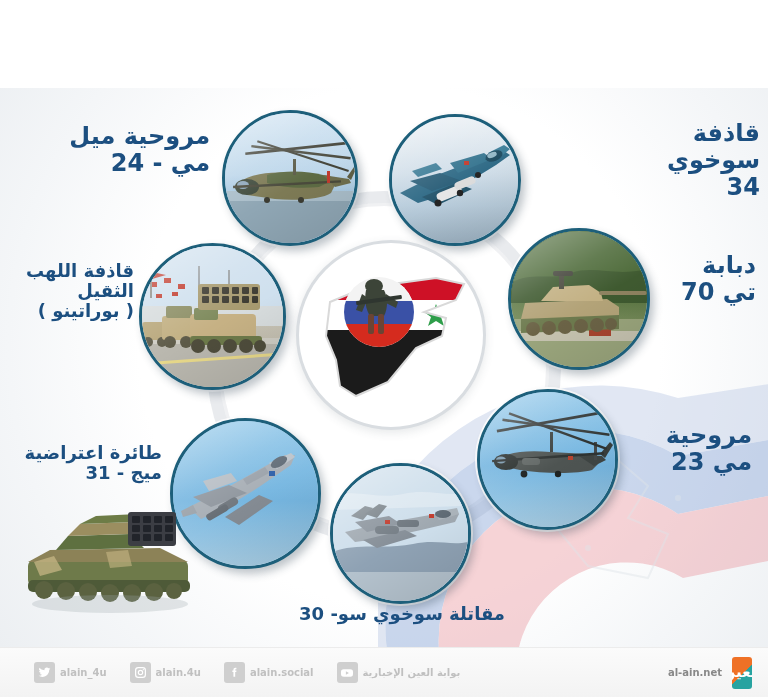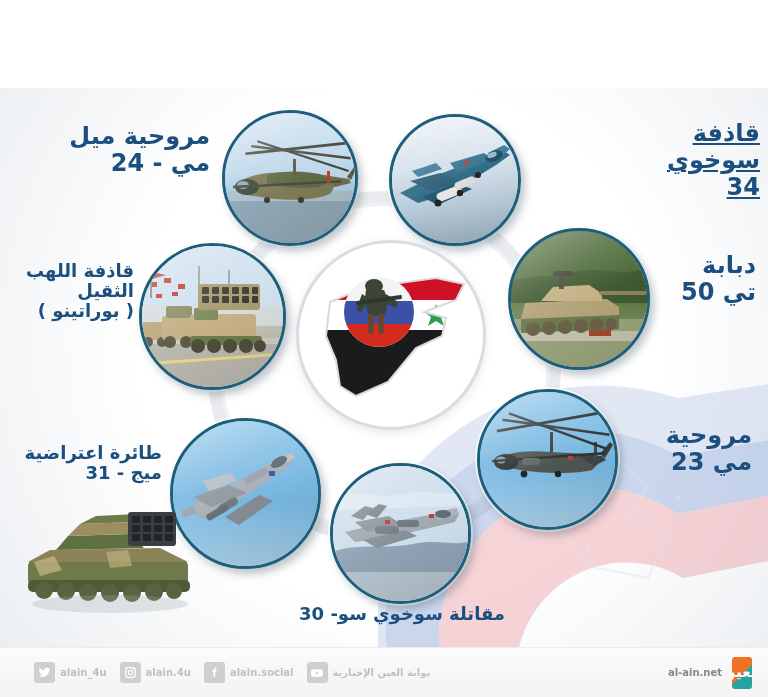--- a/index.html
+++ b/index.html
@@ -89,21 +89,21 @@
 
   
   .tos{position:absolute;left:10px;top:404px;width:200px;height:125px;}
 
   
   .footer{
     position:absolute;left:0;bottom:0;width:768px;height:49px;
     background:linear-gradient(180deg,#fbfbfb 0%,#f3f3f3 100%);
     border-top:1px solid #ececec;display:flex;align-items:center;
   }
-  .social{display:flex;align-items:flex-end;gap:13px;padding-left:34px;}
+  .social{display:flex;align-items:flex-end;gap:23px;padding-left:34px;}
   .s-item{display:flex;align-items:center;gap:5px;}
   .s-badge{
     width:21px;height:21px;border-radius:3px;background:#cfcfcf;
     display:flex;align-items:center;justify-content:center;color:#fff;
   }
   .s-name{font-size:10px;color:#c0c0c0;font-weight:bold;}
   .s-name.ar{direction:rtl;font-size:10px;}
   .brand{margin-left:auto;display:flex;align-items:center;gap:10px;padding-right:16px;}
   .brand-url{font-size:10px;color:#888;font-weight:bold;}
   .logo{
@@ -413,24 +413,24 @@
           <circle cx="144" cy="100" r="9" fill="#5b6240"></circle>
         <circle cx="164" cy="99" r="8" fill="#5b6240"></circle>
         <path d="M24 70 L44 64 L52 78 L30 84 Z" fill="#c6b584" opacity=".75"></path>
         <path d="M96 60 L118 58 L122 74 L100 76 Z" fill="#c6b584" opacity=".6"></path>
         <ellipse cx="100" cy="112" rx="78" ry="9" fill="#9fa9ae" opacity=".28"></ellipse>
       </g>
     </svg>
 
     <div class="label lg right" style="left:60px;top:35px;width:150px;">مروحية ميل
 مي - 24</div>
-    <div class="label lg right" style="left:640px;top:32px;width:120px;text-decoration:underline;">قاذفة
+    <div class="label lg right" style="left:640px;top:32px;width:120px;">قاذفة
 سوخوي 34</div>
     <div class="label lg right" style="left:646px;top:164px;width:110px;">دبابة
-تي 50</div>
+تي 70</div>
     <div class="label md right" style="left:0px;top:173px;width:134px;">قاذفة اللهب
 الثقيل
 ( بوراتينو )</div>
     <div class="label lg right" style="left:620px;top:334px;width:132px;">مروحية
 مي 23</div>
     <div class="label md right" style="left:12px;top:355px;width:150px;">طائرة اعتراضية
 ميج - 31</div>
     <div class="label md center" style="left:255px;top:516px;width:250px;">مقاتلة سوخوي سو- 30</div>
 
   </div>

